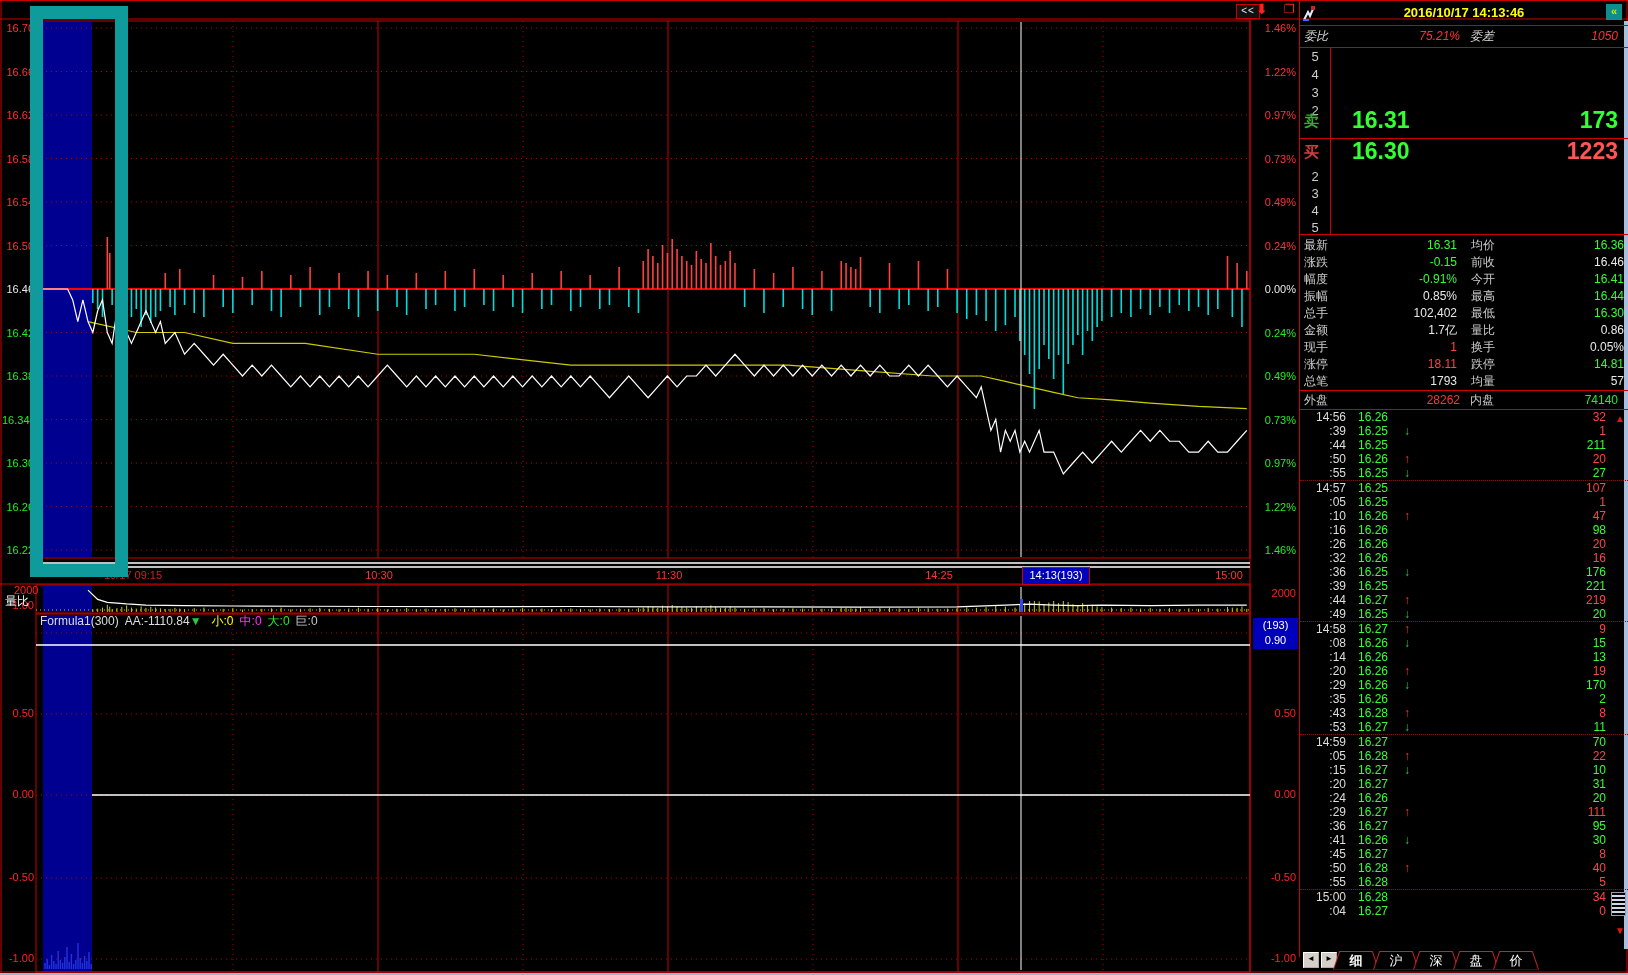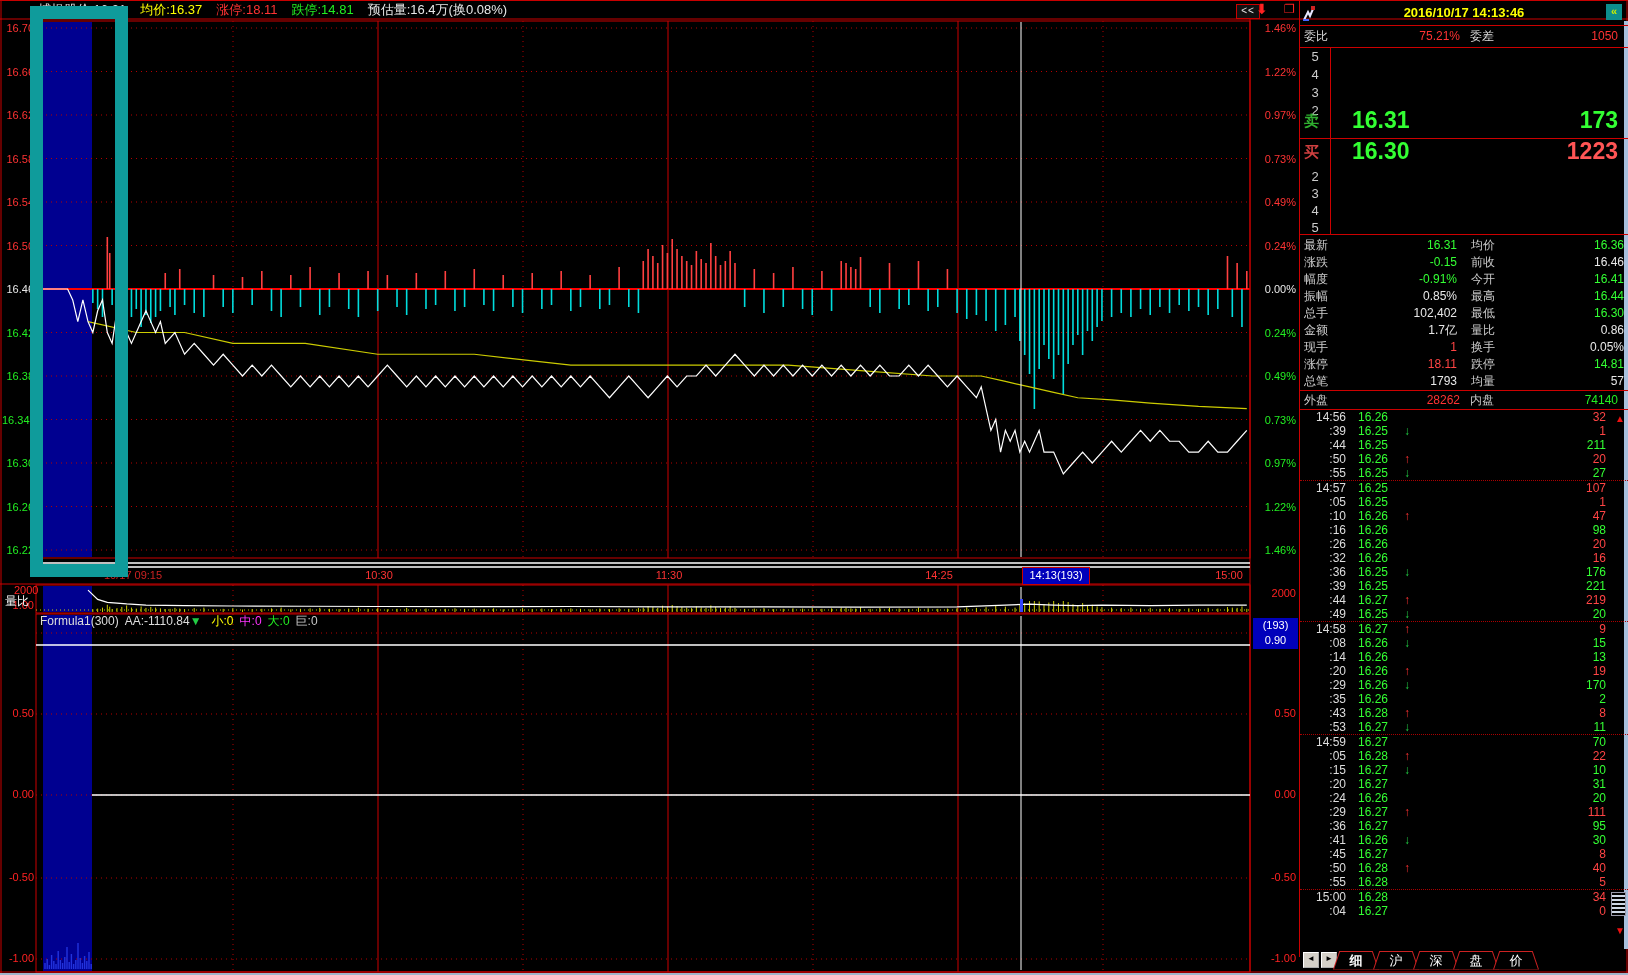--- a/index.html
+++ b/index.html
@@ -26,21 +26,21 @@
   #formula-header span{margin-right:6px;}
   #right-strip{left:1624px;top:20px;width:4px;height:928px;background:#a8c0dd;}
   
   #panel{left:1299px;top:0;width:329px;height:956px;border-left:1px solid #cc0000;box-sizing:border-box;font-size:12px;}
   .hr{border-bottom:1px solid #cc0000;}
   #panel-date{position:relative;height:24px;color:#ffff00;font-size:13px;font-weight:bold;
       text-align:center;line-height:24px;}
   #hand-icon{position:absolute;right:28px;top:3px;width:18px;height:18px;}
   #chev-btn{position:absolute;right:6px;top:3px;width:16px;height:16px;background:#0d8d8d;color:#ccee00;
       text-align:center;line-height:14px;font-size:11px;font-weight:bold;cursor:pointer;}
-  #weibi-row{position:relative;height:21px;line-height:21px;}
+  #weibi-row{position:relative;height:21px;line-height:21px;font-style:italic;}
   #weibi-row .lab{color:#dddddd;}
   #quote{position:relative;height:186px;}
   #quote .vline{position:absolute;left:30px;top:0;bottom:0;width:1px;background:#cc0000;}
   .lvl{position:absolute;left:0;width:30px;text-align:center;color:#cccccc;font-size:13px;}
   .bigrow{position:absolute;left:0;width:100%;height:26px;}
   .bigrow .bl{position:absolute;left:4px;top:3px;font-size:15px;font-weight:bold;}
   .bigrow .bp{position:absolute;left:52px;top:-2px;font-size:23px;font-weight:bold;color:#33ff33;}
   .bigrow .bv{position:absolute;right:10px;top:-2px;font-size:23px;font-weight:bold;}
   #qdiv{position:absolute;left:0;right:0;top:90px;height:1px;background:#cc0000;}
   #stats{padding-top:2px;height:153px;}
@@ -466,23 +466,20 @@
       <line x1="84.6" y1="968" x2="84.6" y2="955" stroke="#2233dd" stroke-width="1.4"></line>
       <line x1="86.80000000000001" y1="968" x2="86.80000000000001" y2="960" stroke="#2233dd" stroke-width="1.4"></line>
       <line x1="89" y1="968" x2="89" y2="951" stroke="#2233dd" stroke-width="1.4"></line>
       <line x1="91.2" y1="968" x2="91.2" y2="963" stroke="#2233dd" stroke-width="1.4"></line>
       <line x1="1021" y1="21" x2="1021" y2="556" stroke="#ffffff" stroke-width="1"></line>
       <line x1="1021" y1="586" x2="1021" y2="611" stroke="#ffffff" stroke-width="1"></line>
       <rect x="1020" y="598" width="3" height="13" fill="#3344ff"></rect>
       <line x1="1021" y1="615" x2="1021" y2="969" stroke="#ffffff" stroke-width="1"></line>
     </svg>
 
-  <div id="topbar" class="abs">
-    <span id="covered-label" style="margin-left:38px">捕捉股价:16.31</span><span class="yel">均价:16.37</span><span class="red">涨停:18.11</span><span class="grn">跌停:14.81</span><span class="wht">预估量:16.4万(换0.08%)</span>
-  </div>
   <div id="collapse-btn" class="abs">&lt;&lt;</div>
   <div id="pin-icon" class="abs">⬇</div>
   <div id="win-icon" class="abs">❐</div>
 
   <div id="gen-labels">
       <div class="axis-lab" style="left: 2px; top: 21px; color: rgb(255, 51, 51); width: 32px; text-align: right;">16.70</div>
       <div class="axis-lab" style="left: 2px; top: 64.5px; color: rgb(255, 51, 51); width: 32px; text-align: right;">16.66</div>
       <div class="axis-lab" style="left: 2px; top: 108px; color: rgb(255, 51, 51); width: 32px; text-align: right;">16.62</div>
       <div class="axis-lab" style="left: 2px; top: 151.5px; color: rgb(255, 51, 51); width: 32px; text-align: right;">16.58</div>
       <div class="axis-lab" style="left: 2px; top: 195px; color: rgb(255, 51, 51); width: 32px; text-align: right;">16.54</div>

